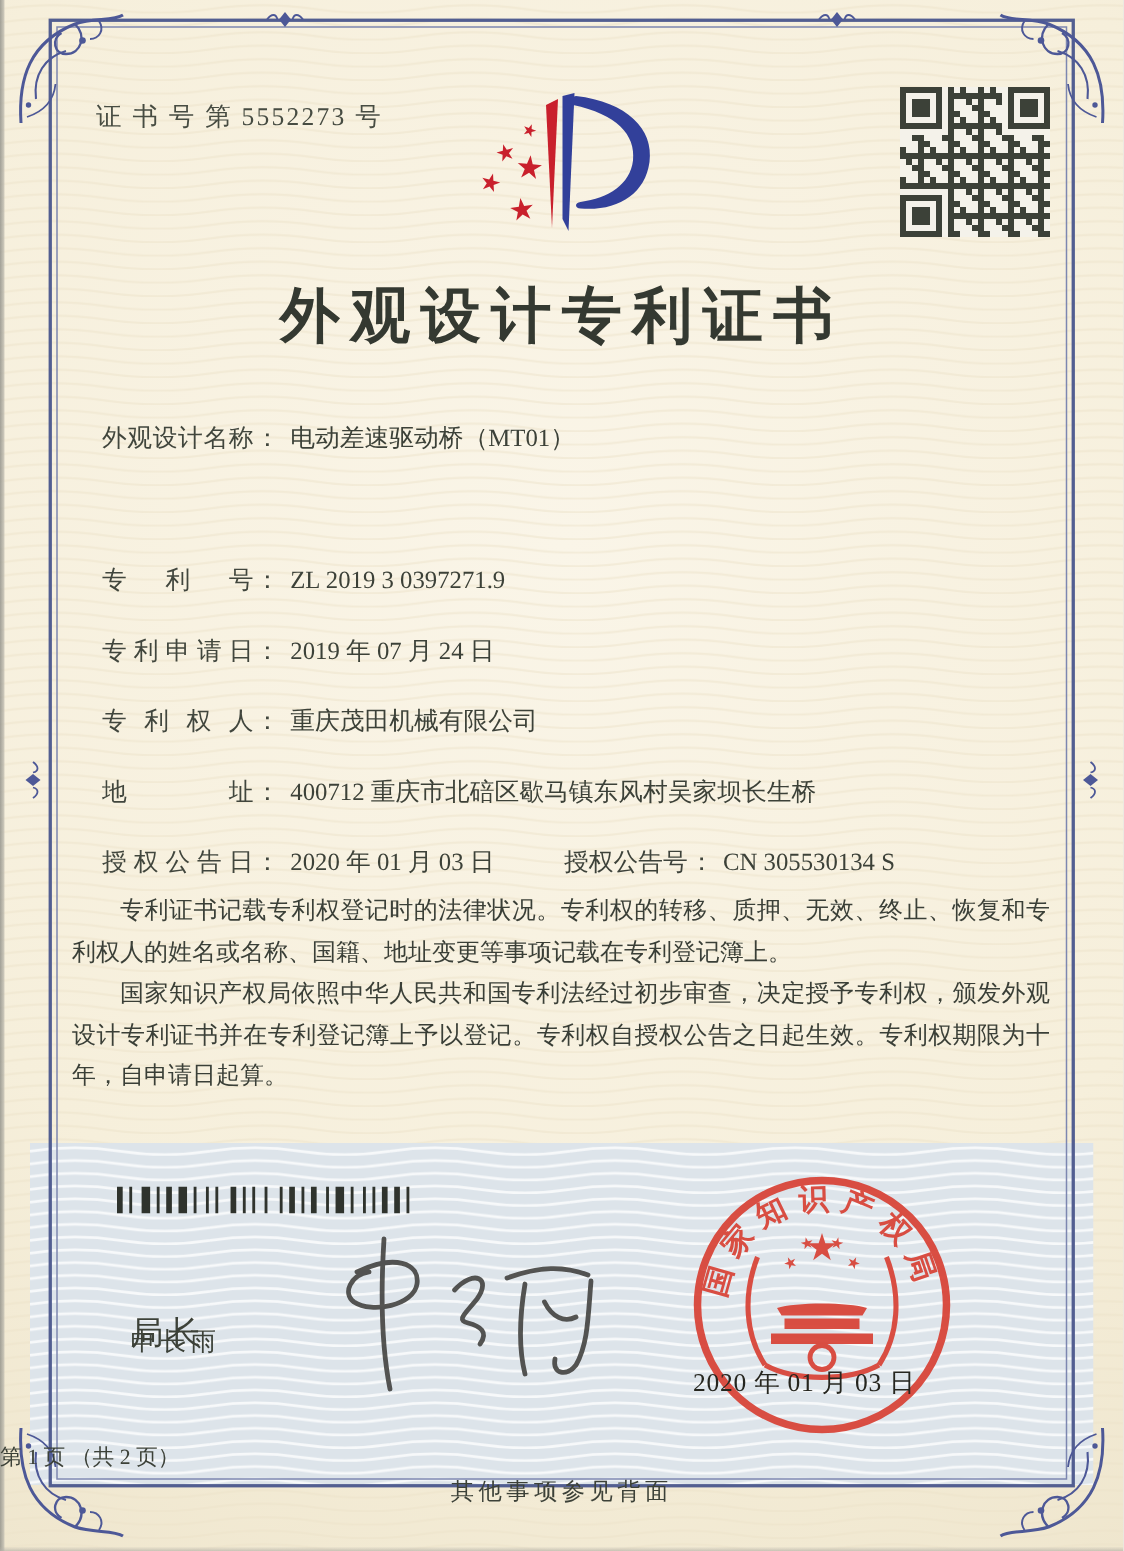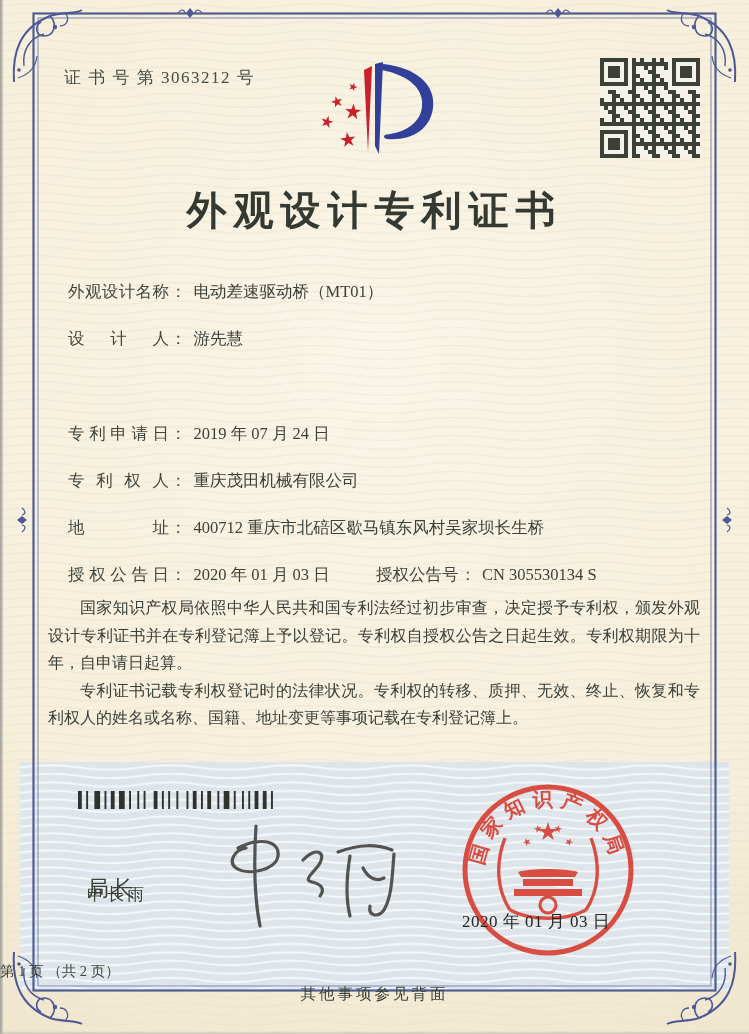--- a/index.html
+++ b/index.html
@@ -93,21 +93,21 @@
     <use href="#crn" transform="translate(739,1026) scale(-1,-1)"></use>
     <use href="#mot" transform="translate(190,13)"></use>
     <use href="#mot" transform="translate(558,13)"></use>
     <use href="#mot" transform="translate(22,520) rotate(90)"></use>
     <use href="#mot" transform="translate(727,520) rotate(90)"></use>
   </svg>
 
   <div class="abs edge-left"></div>
   <div class="abs edge-bottom"></div>
 
-  <div class="abs cert-no">证 书 号 第 3063212 号</div>
+  <div class="abs cert-no">证 书 号 第 5552273 号</div>
 
   <svg class="abs logo" width="172" height="132" viewBox="0 0 172 132" aria-hidden="true">
     <defs>
       <path id="st" d="M0,-1 L0.2245,-0.309 L0.951,-0.309 L0.363,0.118 L0.588,0.809 L0,0.382 L-0.588,0.809 L-0.363,0.118 L-0.951,-0.309 L-0.2245,-0.309 Z"></path>
     </defs>
     <polygon points="68,30 76,26 72,112" fill="#c9202c"></polygon>
     <polygon points="79,24 87,22 83,114 79,106" fill="#32409a"></polygon>
     <path d="M88,24 C122,28 140,46 137,68 C134,90 115,101 91,99 C87,98.6 87,95 91,94.6 C110,92 124,83 126,67 C128,50 115,36 86,30 C82,29 84,24.4 88,24 Z" fill="#32409a"></path>
     <g fill="#c9202c">
       <use href="#st" transform="translate(57,47) scale(4.5) rotate(20)"></use>
@@ -121,42 +121,42 @@
   <svg class="abs qr" width="100" height="100" viewBox="0 0 100 100" aria-hidden="true">
     <rect x="0" y="0" width="100" height="100" fill="#f4f2ea"></rect>
     <path id="qr-path" fill="#3c4138" fill-rule="evenodd" d="M0,0h28v28h-28ZM4,4v20h20v-20ZM8,8h12v12h-12ZM72,0h28v28h-28ZM76,4v20h20v-20ZM80,8h12v12h-12ZM0,72h28v28h-28ZM4,76v20h20v-20ZM8,80h12v12h-12ZM0,40h4v4h-4ZM0,44h4v4h-4ZM0,60h4v4h-4ZM0,64h4v4h-4ZM4,44h4v4h-4ZM4,48h4v4h-4ZM4,64h4v4h-4ZM8,32h4v4h-4ZM8,44h4v4h-4ZM8,52h4v4h-4ZM8,64h4v4h-4ZM12,32h4v4h-4ZM12,36h4v4h-4ZM12,40h4v4h-4ZM12,44h4v4h-4ZM12,48h4v4h-4ZM12,52h4v4h-4ZM12,56h4v4h-4ZM12,60h4v4h-4ZM12,64h4v4h-4ZM16,36h4v4h-4ZM16,44h4v4h-4ZM16,56h4v4h-4ZM16,64h4v4h-4ZM20,40h4v4h-4ZM20,44h4v4h-4ZM20,60h4v4h-4ZM20,64h4v4h-4ZM24,44h4v4h-4ZM24,48h4v4h-4ZM24,64h4v4h-4ZM28,32h4v4h-4ZM28,44h4v4h-4ZM28,52h4v4h-4ZM28,64h4v4h-4ZM32,0h4v4h-4ZM32,4h4v4h-4ZM32,8h4v4h-4ZM32,12h4v4h-4ZM32,16h4v4h-4ZM32,20h4v4h-4ZM32,24h4v4h-4ZM32,28h4v4h-4ZM32,32h4v4h-4ZM32,36h4v4h-4ZM32,40h4v4h-4ZM32,44h4v4h-4ZM32,48h4v4h-4ZM32,52h4v4h-4ZM32,56h4v4h-4ZM32,60h4v4h-4ZM32,64h4v4h-4ZM32,68h4v4h-4ZM32,72h4v4h-4ZM32,76h4v4h-4ZM32,80h4v4h-4ZM32,84h4v4h-4ZM32,88h4v4h-4ZM32,92h4v4h-4ZM32,96h4v4h-4ZM36,4h4v4h-4ZM36,16h4v4h-4ZM36,24h4v4h-4ZM36,36h4v4h-4ZM36,44h4v4h-4ZM36,56h4v4h-4ZM36,64h4v4h-4ZM36,76h4v4h-4ZM36,84h4v4h-4ZM36,96h4v4h-4ZM40,0h4v4h-4ZM40,4h4v4h-4ZM40,20h4v4h-4ZM40,24h4v4h-4ZM40,40h4v4h-4ZM40,44h4v4h-4ZM40,60h4v4h-4ZM40,64h4v4h-4ZM40,80h4v4h-4ZM40,84h4v4h-4ZM44,4h4v4h-4ZM44,8h4v4h-4ZM44,24h4v4h-4ZM44,28h4v4h-4ZM44,44h4v4h-4ZM44,48h4v4h-4ZM44,64h4v4h-4ZM44,68h4v4h-4ZM44,84h4v4h-4ZM44,88h4v4h-4ZM48,4h4v4h-4ZM48,12h4v4h-4ZM48,24h4v4h-4ZM48,32h4v4h-4ZM48,44h4v4h-4ZM48,52h4v4h-4ZM48,64h4v4h-4ZM48,72h4v4h-4ZM48,84h4v4h-4ZM48,92h4v4h-4ZM52,0h4v4h-4ZM52,4h4v4h-4ZM52,8h4v4h-4ZM52,12h4v4h-4ZM52,16h4v4h-4ZM52,20h4v4h-4ZM52,24h4v4h-4ZM52,28h4v4h-4ZM52,32h4v4h-4ZM52,36h4v4h-4ZM52,40h4v4h-4ZM52,44h4v4h-4ZM52,48h4v4h-4ZM52,52h4v4h-4ZM52,56h4v4h-4ZM52,60h4v4h-4ZM52,64h4v4h-4ZM52,68h4v4h-4ZM52,72h4v4h-4ZM52,76h4v4h-4ZM52,80h4v4h-4ZM52,84h4v4h-4ZM52,88h4v4h-4ZM52,92h4v4h-4ZM52,96h4v4h-4ZM56,4h4v4h-4ZM56,16h4v4h-4ZM56,24h4v4h-4ZM56,36h4v4h-4ZM56,44h4v4h-4ZM56,56h4v4h-4ZM56,64h4v4h-4ZM56,76h4v4h-4ZM56,84h4v4h-4ZM56,96h4v4h-4ZM60,0h4v4h-4ZM60,4h4v4h-4ZM60,20h4v4h-4ZM60,24h4v4h-4ZM60,40h4v4h-4ZM60,44h4v4h-4ZM60,60h4v4h-4ZM60,64h4v4h-4ZM60,80h4v4h-4ZM60,84h4v4h-4ZM64,4h4v4h-4ZM64,8h4v4h-4ZM64,24h4v4h-4ZM64,28h4v4h-4ZM64,44h4v4h-4ZM64,48h4v4h-4ZM64,64h4v4h-4ZM64,68h4v4h-4ZM64,84h4v4h-4ZM64,88h4v4h-4ZM68,32h4v4h-4ZM68,44h4v4h-4ZM68,52h4v4h-4ZM68,64h4v4h-4ZM68,72h4v4h-4ZM68,84h4v4h-4ZM68,92h4v4h-4ZM72,32h4v4h-4ZM72,36h4v4h-4ZM72,40h4v4h-4ZM72,44h4v4h-4ZM72,48h4v4h-4ZM72,52h4v4h-4ZM72,56h4v4h-4ZM72,60h4v4h-4ZM72,64h4v4h-4ZM72,68h4v4h-4ZM72,72h4v4h-4ZM72,76h4v4h-4ZM72,80h4v4h-4ZM72,84h4v4h-4ZM72,88h4v4h-4ZM72,92h4v4h-4ZM72,96h4v4h-4ZM76,36h4v4h-4ZM76,44h4v4h-4ZM76,56h4v4h-4ZM76,64h4v4h-4ZM76,76h4v4h-4ZM76,84h4v4h-4ZM76,96h4v4h-4ZM80,40h4v4h-4ZM80,44h4v4h-4ZM80,60h4v4h-4ZM80,64h4v4h-4ZM80,80h4v4h-4ZM80,84h4v4h-4ZM84,44h4v4h-4ZM84,48h4v4h-4ZM84,64h4v4h-4ZM84,68h4v4h-4ZM84,84h4v4h-4ZM84,88h4v4h-4ZM88,32h4v4h-4ZM88,44h4v4h-4ZM88,52h4v4h-4ZM88,64h4v4h-4ZM88,72h4v4h-4ZM88,84h4v4h-4ZM88,92h4v4h-4ZM92,32h4v4h-4ZM92,36h4v4h-4ZM92,40h4v4h-4ZM92,44h4v4h-4ZM92,48h4v4h-4ZM92,52h4v4h-4ZM92,56h4v4h-4ZM92,60h4v4h-4ZM92,64h4v4h-4ZM92,68h4v4h-4ZM92,72h4v4h-4ZM92,76h4v4h-4ZM92,80h4v4h-4ZM92,84h4v4h-4ZM92,88h4v4h-4ZM92,92h4v4h-4ZM92,96h4v4h-4ZM96,36h4v4h-4ZM96,44h4v4h-4ZM96,56h4v4h-4ZM96,64h4v4h-4ZM96,76h4v4h-4ZM96,84h4v4h-4ZM96,96h4v4h-4Z"></path>
   </svg>
 
   <div class="abs title">外观设计专利证书</div>
 
   <div class="abs frow" style="top:281px">
     <span class="flabel">外观设计名称</span><span class="fcolon">：</span><span class="fvalue">电动差速驱动桥（MT01）</span>
   </div>
-  <div class="abs frow" style="top:328px">
-    <span class="flabel">设计人</span><span class="fcolon">：</span><span class="fvalue">游先慧</span>
+  <div class="abs frow" style="top:376px">
+    <span class="flabel">专利号</span><span class="fcolon">：</span><span class="fvalue">ZL 2019 3 0397271.9</span>
   </div>
   <div class="abs frow" style="top:423px">
     <span class="flabel">专利申请日</span><span class="fcolon">：</span><span class="fvalue">2019 年 07 月 24 日</span>
   </div>
   <div class="abs frow" style="top:470px">
     <span class="flabel">专利权人</span><span class="fcolon">：</span><span class="fvalue">重庆茂田机械有限公司</span>
   </div>
   <div class="abs frow" style="top:517px">
     <span class="flabel">地址</span><span class="fcolon">：</span><span class="fvalue">400712 重庆市北碚区歇马镇东风村吴家坝长生桥</span>
   </div>
   <div class="abs frow" style="top:564px">
     <span class="flabel">授权公告日</span><span class="fcolon">：</span><span class="fvalue">2020 年 01 月 03 日</span>
     <span class="grant-pair">
       <span>授权公告号</span><span class="fcolon">：</span><span class="fvalue">CN 305530134 S</span>
     </span>
   </div>
 
   <div class="abs paras">
+    <p>专利证书记载专利权登记时的法律状况。专利权的转移、质押、无效、终止、恢复和专利权人的姓名或名称、国籍、地址变更等事项记载在专利登记簿上。</p>
     <p>国家知识产权局依照中华人民共和国专利法经过初步审查，决定授予专利权，颁发外观设计专利证书并在专利登记簿上予以登记。专利权自授权公告之日起生效。专利权期限为十年，自申请日起算。</p>
-    <p>专利证书记载专利权登记时的法律状况。专利权的转移、质押、无效、终止、恢复和专利权人的姓名或名称、国籍、地址变更等事项记载在专利登记簿上。</p>
   </div>
 
   <svg class="abs barcode" width="205" height="18" viewBox="0 0 205 18" aria-hidden="true">
     <path id="bc-path" fill="#2f332d" d="M0,0h3.8v18h-3.8ZM8.2,0h1.9v18h-1.9ZM16.4,0h5.699999999999999v18h-5.699999999999999ZM26.499999999999996,0h1.9v18h-1.9ZM32.8,0h3.8v18h-3.8ZM40.99999999999999,0h5.699999999999999v18h-5.699999999999999ZM51.09999999999999,0h1.9v18h-1.9ZM59.29999999999998,0h1.9v18h-1.9ZM65.59999999999998,0h1.9v18h-1.9ZM75.69999999999999,0h3.8v18h-3.8ZM83.89999999999999,0h1.9v18h-1.9ZM90.2,0h1.9v18h-1.9ZM98.4,0h1.9v18h-1.9ZM108.50000000000001,0h1.9v18h-1.9ZM114.80000000000003,0h3.8v18h-3.8ZM123.00000000000003,0h1.9v18h-1.9ZM129.30000000000004,0h3.8v18h-3.8ZM139.40000000000006,0h1.9v18h-1.9ZM145.70000000000007,0h5.699999999999999v18h-5.699999999999999ZM155.80000000000007,0h1.9v18h-1.9ZM164.00000000000009,0h1.9v18h-1.9ZM170.3000000000001,0h1.9v18h-1.9ZM176.6000000000001,0h3.8v18h-3.8ZM184.80000000000013,0h3.8v18h-3.8ZM193.00000000000014,0h1.9v18h-1.9Z"></path>
   </svg>
 
   <div class="abs director-title">局长</div>
   <div class="abs director-name">申长雨</div>
 
   <svg class="abs signature" width="200" height="118" viewBox="0 0 200 118" aria-label="申长雨">

